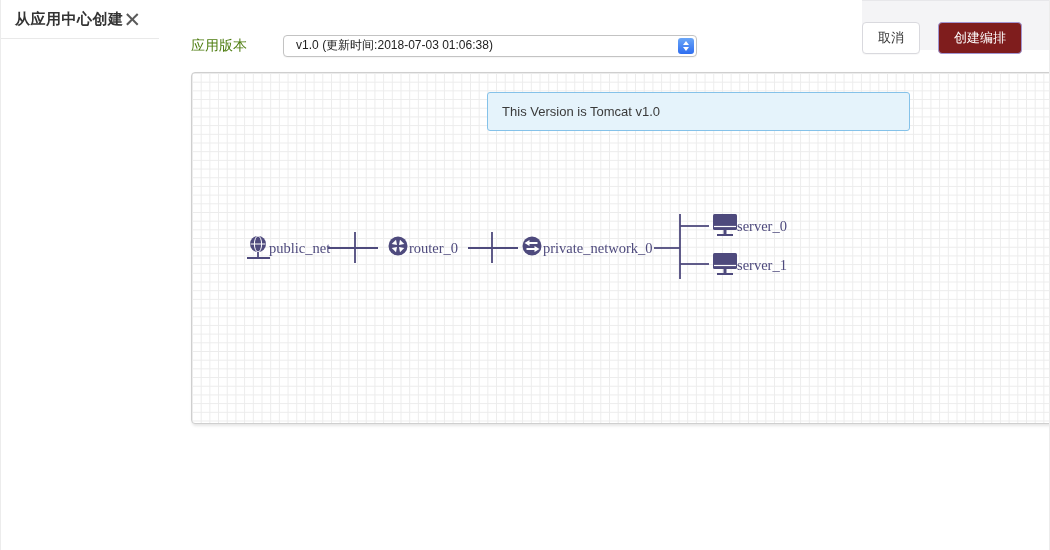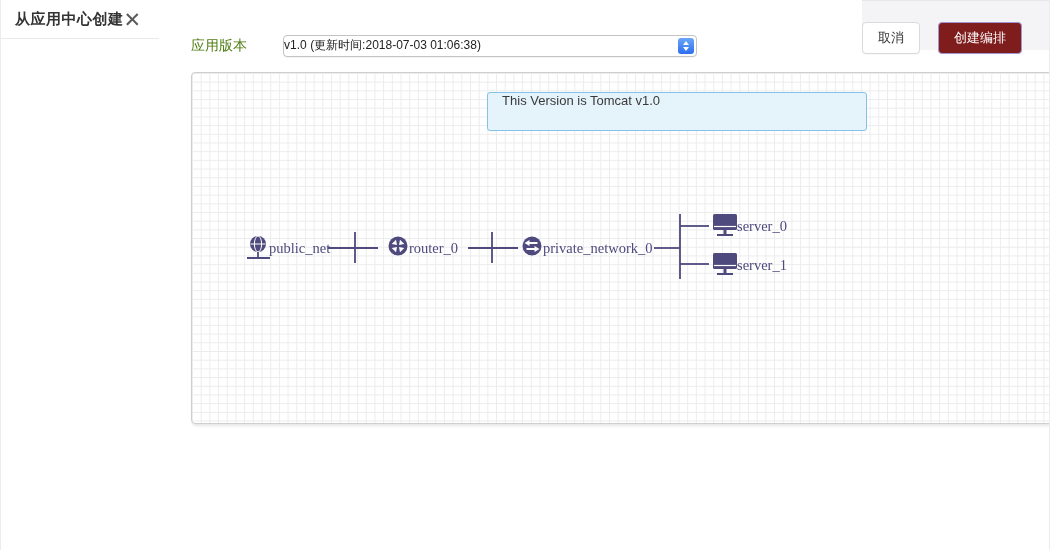--- a/index.html
+++ b/index.html
@@ -43,21 +43,21 @@
   }
   .form-label { font-size: 14px; color: #4d7c0f; margin-right: 36px; }
   .select-box {
     width: 414px;
     height: 22px;
     border: 1px solid #c3c3c3;
     border-radius: 4px;
     background: #fff;
     display: flex;
     align-items: center;
-    padding-left: 0;
+    padding-left: 12px;
     position: relative;
     cursor: pointer;
     box-shadow: 0 1px 1px rgba(0,0,0,0.04);
   }
   .select-value { font-size: 12px; color: #222; white-space: nowrap; overflow: hidden; }
   .select-spinner {
     position: absolute;
     right: 2px; top: 2px;
     width: 16px; height: 16px;
     border-radius: 3px;
@@ -91,26 +91,26 @@
       linear-gradient(#ececec 1px, transparent 1px),
       linear-gradient(90deg, #ececec 1px, transparent 1px);
     background-size: 8.7px 8.7px;
     border: 1px solid #cfcfcf;
     border-radius: 4px;
     box-shadow: 1px 2px 3px rgba(0,0,0,0.10);
   }
   .note {
     position: absolute;
     left: 295px; top: 19px;
-    width: 380px; height: 39px;
+    width: 423px; height: 39px;
     background: #e5f3fb;
     border: 1px solid #85c2e9;
     border-radius: 3px;
     display: flex;
-    align-items: flex-start;
+    align-items: center;
     padding-left: 14px;
   }
   .note span { font-size: 13px; color: #3a3a3a; }
   .topology-svg { position: absolute; left: 0; top: 0; }
   .node-label {
     font-family: "Liberation Serif", "DejaVu Serif", serif;
     font-size: 14.5px;
     fill: #4e4a7d;
   }
 

